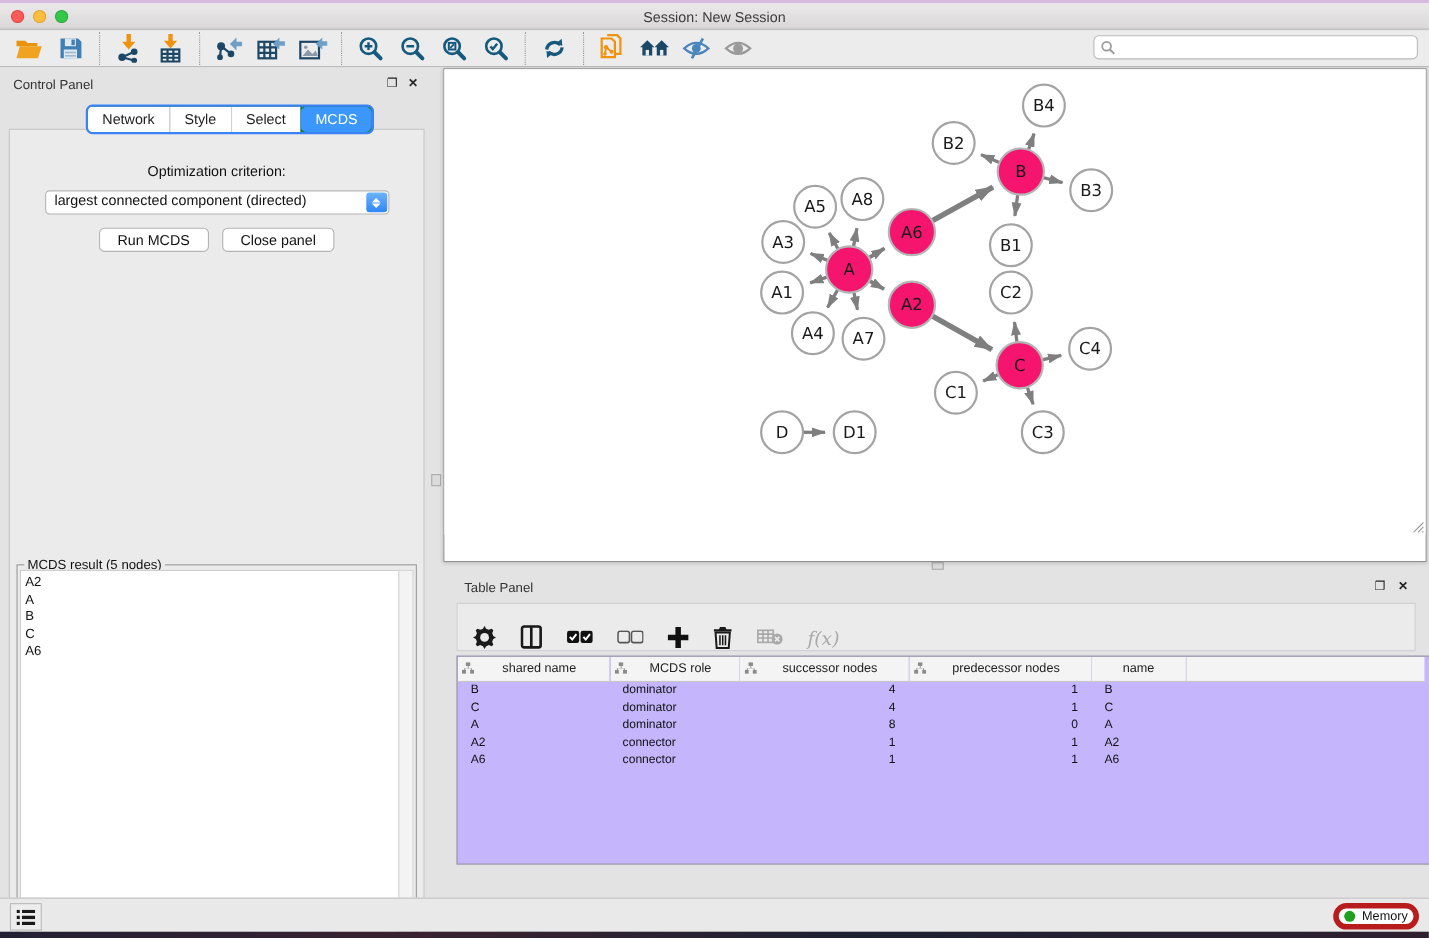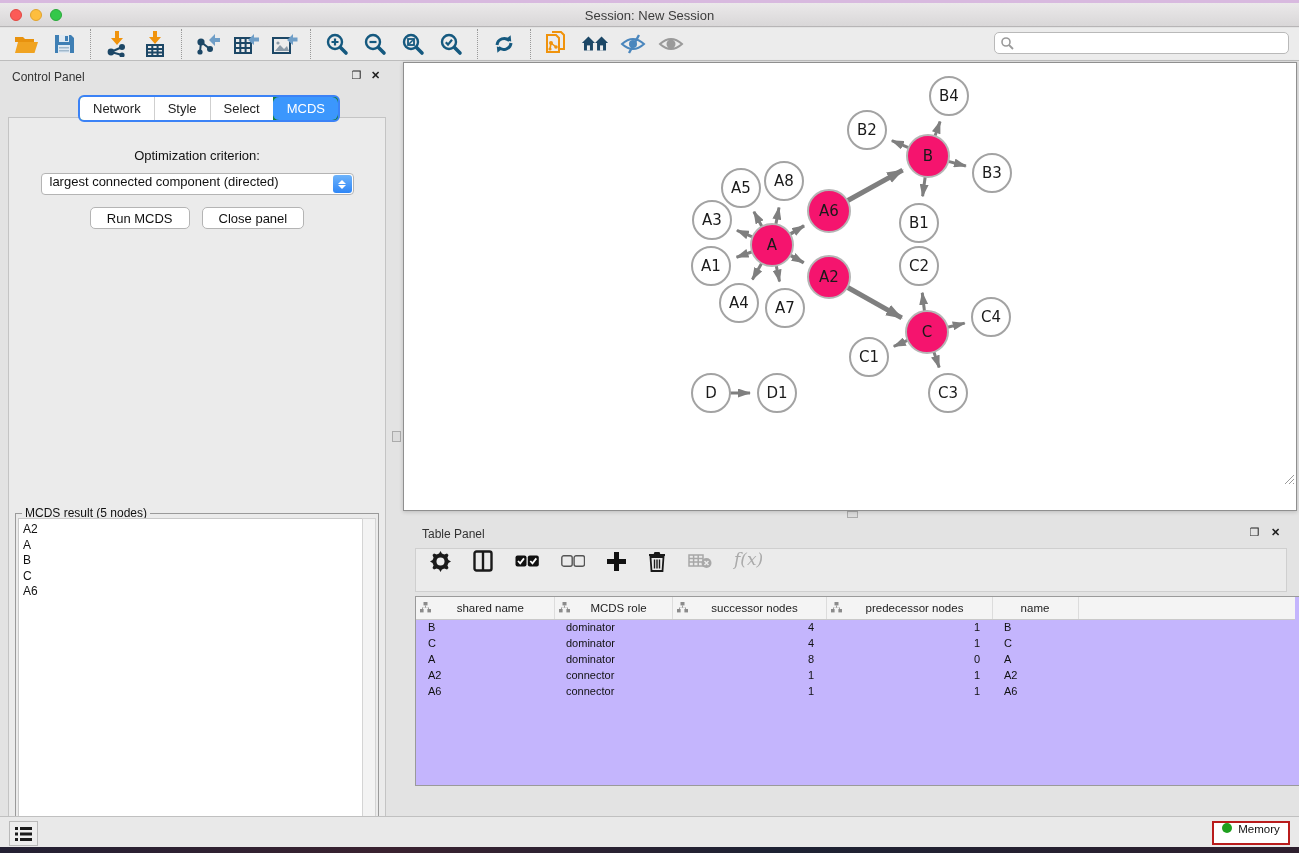--- a/index.html
+++ b/index.html
@@ -86,21 +86,21 @@
     font-size:12px; color:#333; }
   .net-lights { position:absolute; left:11px; top:7px; display:flex; gap:7px; }
   .net-lights .light { width:11px; height:11px; }
   .net-canvas { position:relative; width:892px; height:423px; background:#fff; }
   .net-canvas svg { position:absolute; left:0; top:0; }
   .resize-grip { position:absolute; right:1px; bottom:1px; width:12px; height:12px; }
 
   
   .table-panel { position:absolute; left:403px; top:519px; width:896px; height:296px; }
   .tp-toolbar { position:absolute; left:12px; top:29px; width:872px; height:44px;
-    background:#ebebeb; border:1px solid #cfcfcf; display:flex; align-items:flex-start; gap:22px;
+    background:#ebebeb; border:1px solid #cfcfcf; display:flex; align-items:flex-end; gap:22px;
     padding-left:14px; }
   .tp-icon { display:flex; align-items:center; justify-content:center; height:24px; }
   .fx-label { font-family:"DejaVu Serif", serif; font-style:italic; font-size:17px; color:#aaa; }
 
   .tp-table-wrap { position:absolute; left:12px; top:77px; width:966px; height:190px;
     background:#c4b5fd; border:1px solid #9a9a9a; overflow:hidden; }
   table.node-table { border-collapse:collapse; table-layout:fixed; }
   .node-table th { height:22px; background:#f4f4f4; border-right:1px solid #dcdcdc;
     border-bottom:1px solid #c9c9c9; font-weight:normal; font-size:11.5px; color:#222;
     position:relative; }
@@ -115,21 +115,21 @@
   .tp-tab { padding:4px 14px; font-size:12.5px; color:#222; border-left:1px solid #cfcfcf; background:#fff; }
   .tp-tab:first-child { border-left:none; }
   .tp-tab.active { background:#3b97fd; color:#fff; border-left-color:#3b97fd; border-radius:6px; }
 
   
   .statusbar { position:absolute; left:0; top:816px; width:1299px; height:31px;
     background:#e9e9e9; border-top:1px solid #c0c0c0; }
   .list-btn { position:absolute; left:9px; top:4px; width:29px; height:25px; background:#ededed;
     border:1px solid #b9b9b9; display:flex; align-items:center; justify-content:center; }
   .memory-btn { position:absolute; right:9px; top:4px; width:78px; height:24px; background:#fff;
-    border:2px solid #b91c1c; border-radius:0; display:flex; 
+    border:5px solid #b91c1c; border-radius:12px; display:flex; align-items:center;
     justify-content:center; gap:6px; font-size:11.5px; color:#111; }
   .mem-dot { width:10px; height:10px; border-radius:50%; background:#1fa01f; }
   .desktop-strip-bottom { position:absolute; left:0; top:847px; width:1299px; height:6px;
     background:linear-gradient(90deg,#232033,#3a2230 30%,#1d2233 60%,#2e1f2e); }
 </style>
 </head>
 <body>
 
 <div class="desktop-strip-top"></div>
 

